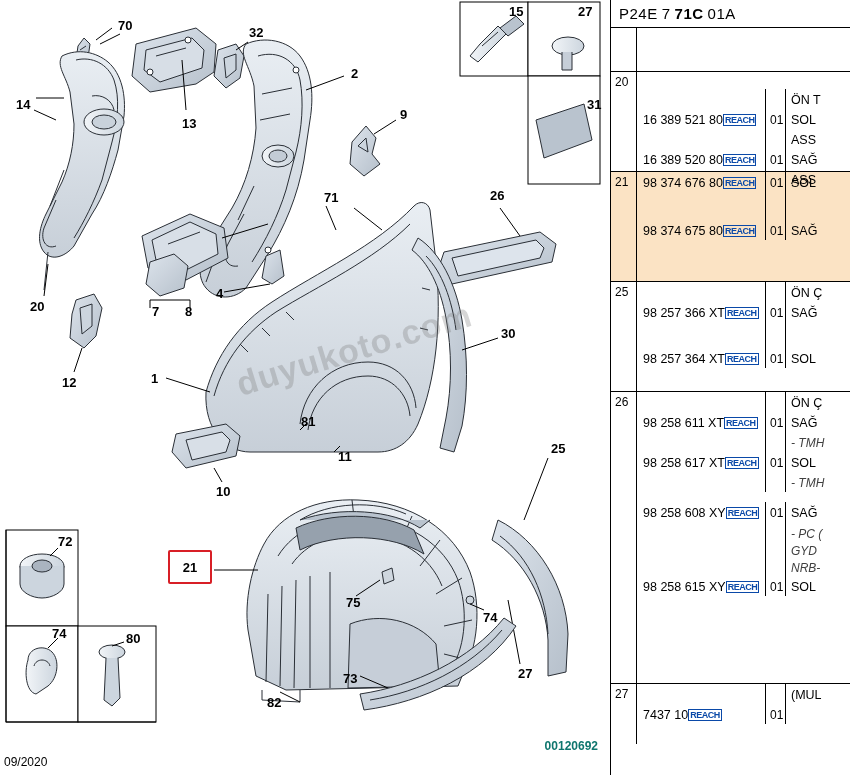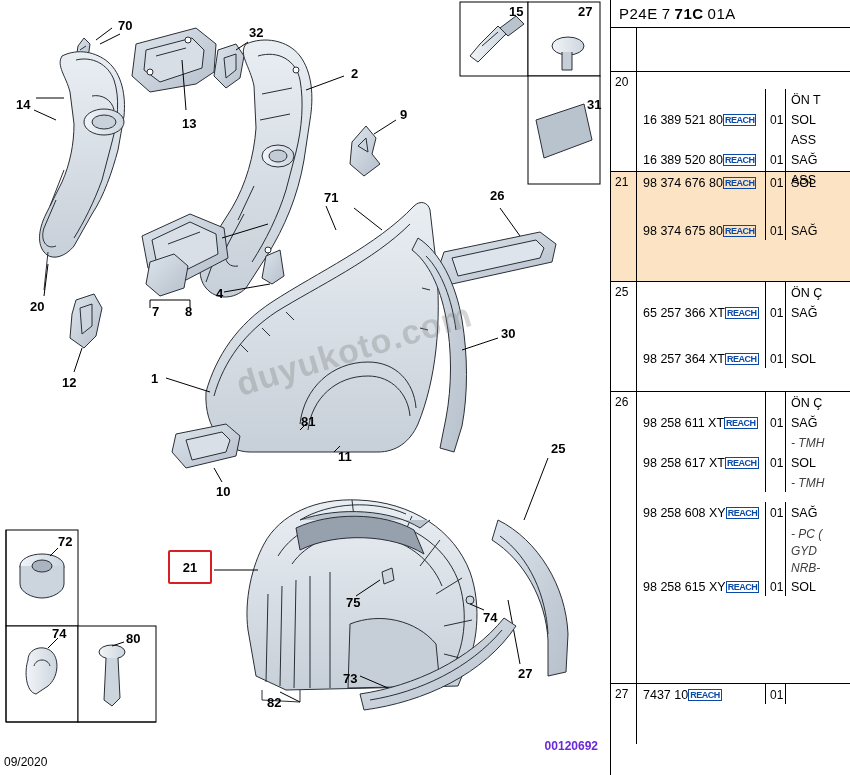--- a/index.html
+++ b/index.html
@@ -50,21 +50,21 @@
   #datecode {
     position: absolute;
     left: 4px; bottom: 6px;
     font-size: 12px;
     color: #000;
   }
   #drawingcode {
     position: absolute;
     right: 12px; bottom: 22px;
     font-size: 12px;
-    color: #6d28d9;
+    color: #0f766e;
     font-weight: bold;
   }
 
   .watermark {
     position: absolute;
     left: 232px; top: 330px;
     transform: rotate(-17deg);
     font-size: 34px;
     font-weight: bold;
     color: rgba(120,120,120,0.30);
@@ -517,21 +517,21 @@
     <div class="tgroup" style="height:110px;">
       <div class="col-idx">25</div>
       <div class="col-rows">
         <div class="prow">
           <div class="pnum">&nbsp;</div>
           <div class="qty">&nbsp;</div>
           <div class="desc title">ÖN Ç</div>
         </div>
         <div class="prow">
           <div class="pnum">
-            <span>65 257 366 XT</span>
+            <span>98 257 366 XT</span>
             <span class="reach">REACH</span>
           </div>
           <div class="qty">01</div>
           <div class="desc">SAĞ</div>
         </div>
         <div class="prow" style="height:26px;">
           <div class="pnum">&nbsp;</div>
           <div class="qty">&nbsp;</div>
           <div class="desc">&nbsp;</div>
         </div>
@@ -607,20 +607,25 @@
           <div class="qty">01</div>
           <div class="desc">SOL</div>
         </div>
       </div>
     </div>
 
     <div class="tgroup" style="height:60px;border-bottom:none;">
       <div class="col-idx">27</div>
       <div class="col-rows">
         <div class="prow">
+          <div class="pnum">&nbsp;</div>
+          <div class="qty">&nbsp;</div>
+          <div class="desc title">(MUL</div>
+        </div>
+        <div class="prow">
           <div class="pnum">
             <span>7437 10</span>
             <span class="reach">REACH</span>
           </div>
           <div class="qty">01</div>
           <div class="desc"></div>
         </div>
       </div>
     </div>
 

